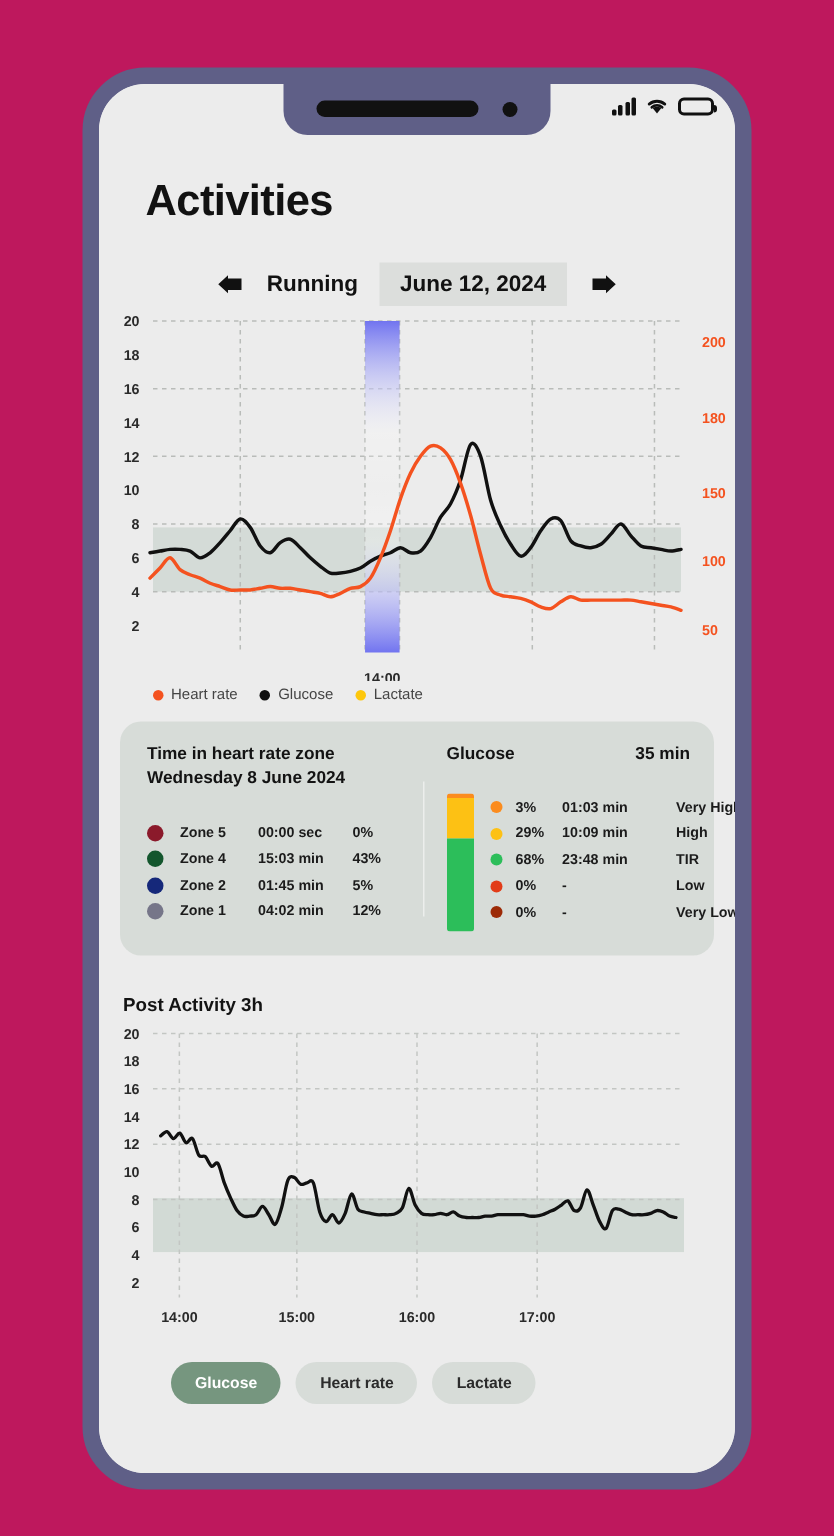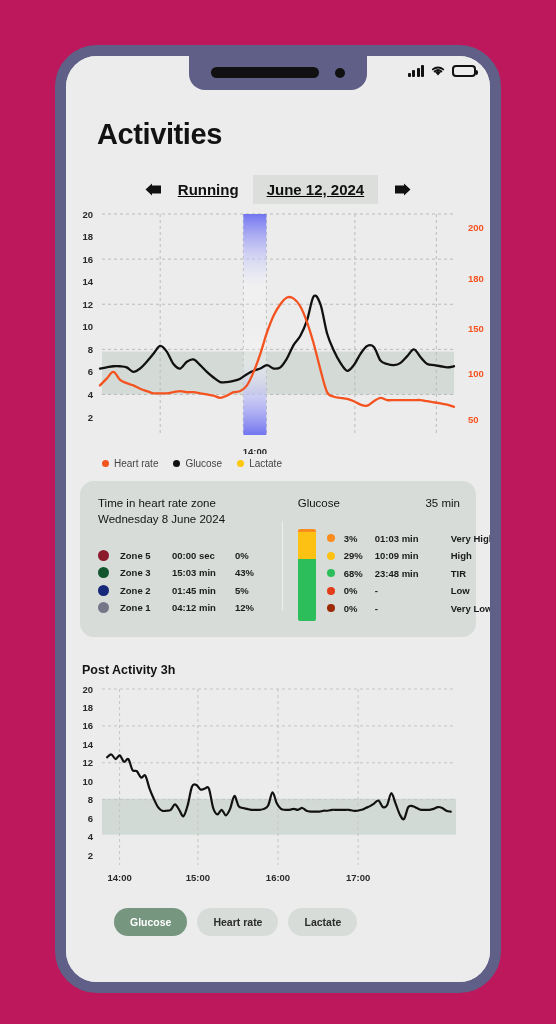--- a/index.html
+++ b/index.html
@@ -74,21 +74,21 @@
   .page { position: absolute; left: 0; top: 34px; right: 0; bottom: 0; }
   .page-title {
     margin: 28px 0 0 31px;
     font-size: 29px; font-weight: 700; color: #121212;
     letter-spacing: -0.4px;
   }
 
   
   .selector-row {
     display: flex; align-items: center; justify-content: center;
-    gap: 14px; margin-top: 24px; text-decoration: underline;
+    gap: 14px; margin-top: 24px;
   }
   .arrow-btn {
     width: 20px; height: 20px; display: flex; align-items: center;
     justify-content: center; color: #111; font-size: 19px; line-height: 1;
   }
   .activity-name { font-size: 15px; font-weight: 600; color: #111; }
   .date-chip {
     background: #dcdedc; color: #111;
     font-size: 15px; font-weight: 600;
     padding: 6px 14px;
@@ -109,21 +109,21 @@
   
   .stats-card {
     margin: 12px 14px 0 14px;
     background: #d7dcd8;
     border-radius: 14px;
     padding: 14px 12px 16px 12px;
     display: flex;
     position: relative;
   }
   .hr-zone-col { width: 51%; padding-left: 6px; }
-  .card-h1 { font-size: 11.5px; font-weight: 400; color: #131313; line-height: 1.42; }
+  .card-h1 { font-size: 11.5px; font-weight: 700; color: #131313; line-height: 1.42; }
   .zone-table { margin-top: 19px; }
   .zone-row {
     display: flex; align-items: center;
     font-size: 9.5px; font-weight: 600; color: #1b1b1b;
     height: 17.5px;
   }
   .zone-dot { width: 11px; height: 11px; border-radius: 50%; flex: 0 0 auto; }
   .zone-name { width: 52px; margin-left: 11px; }
   .zone-time { width: 63px; }
   .zone-pct  { width: 34px; }
@@ -286,34 +286,34 @@
             </div>
             <div class="zone-table" id="zone-table">
                 <div class="zone-row">
                   <span class="zone-dot" style="background: rgb(139, 26, 43);"></span>
                   <span class="zone-name">Zone 5</span>
                   <span class="zone-time">00:00 sec</span>
                   <span class="zone-pct">0%</span>
                 </div>
                 <div class="zone-row">
                   <span class="zone-dot" style="background: rgb(19, 86, 45);"></span>
-                  <span class="zone-name">Zone 3</span>
+                  <span class="zone-name">Zone 4</span>
                   <span class="zone-time">15:03 min</span>
                   <span class="zone-pct">43%</span>
                 </div>
                 <div class="zone-row">
                   <span class="zone-dot" style="background: rgb(21, 40, 122);"></span>
                   <span class="zone-name">Zone 2</span>
                   <span class="zone-time">01:45 min</span>
                   <span class="zone-pct">5%</span>
                 </div>
                 <div class="zone-row">
                   <span class="zone-dot" style="background: rgb(118, 118, 137);"></span>
                   <span class="zone-name">Zone 1</span>
-                  <span class="zone-time">04:12 min</span>
+                  <span class="zone-time">04:02 min</span>
                   <span class="zone-pct">12%</span>
                 </div>
               </div>
           </div>
 
           <div class="card-divider"></div>
 
           <div class="glu-col">
             <div class="glu-head">
               <span class="card-h1">Glucose</span>

